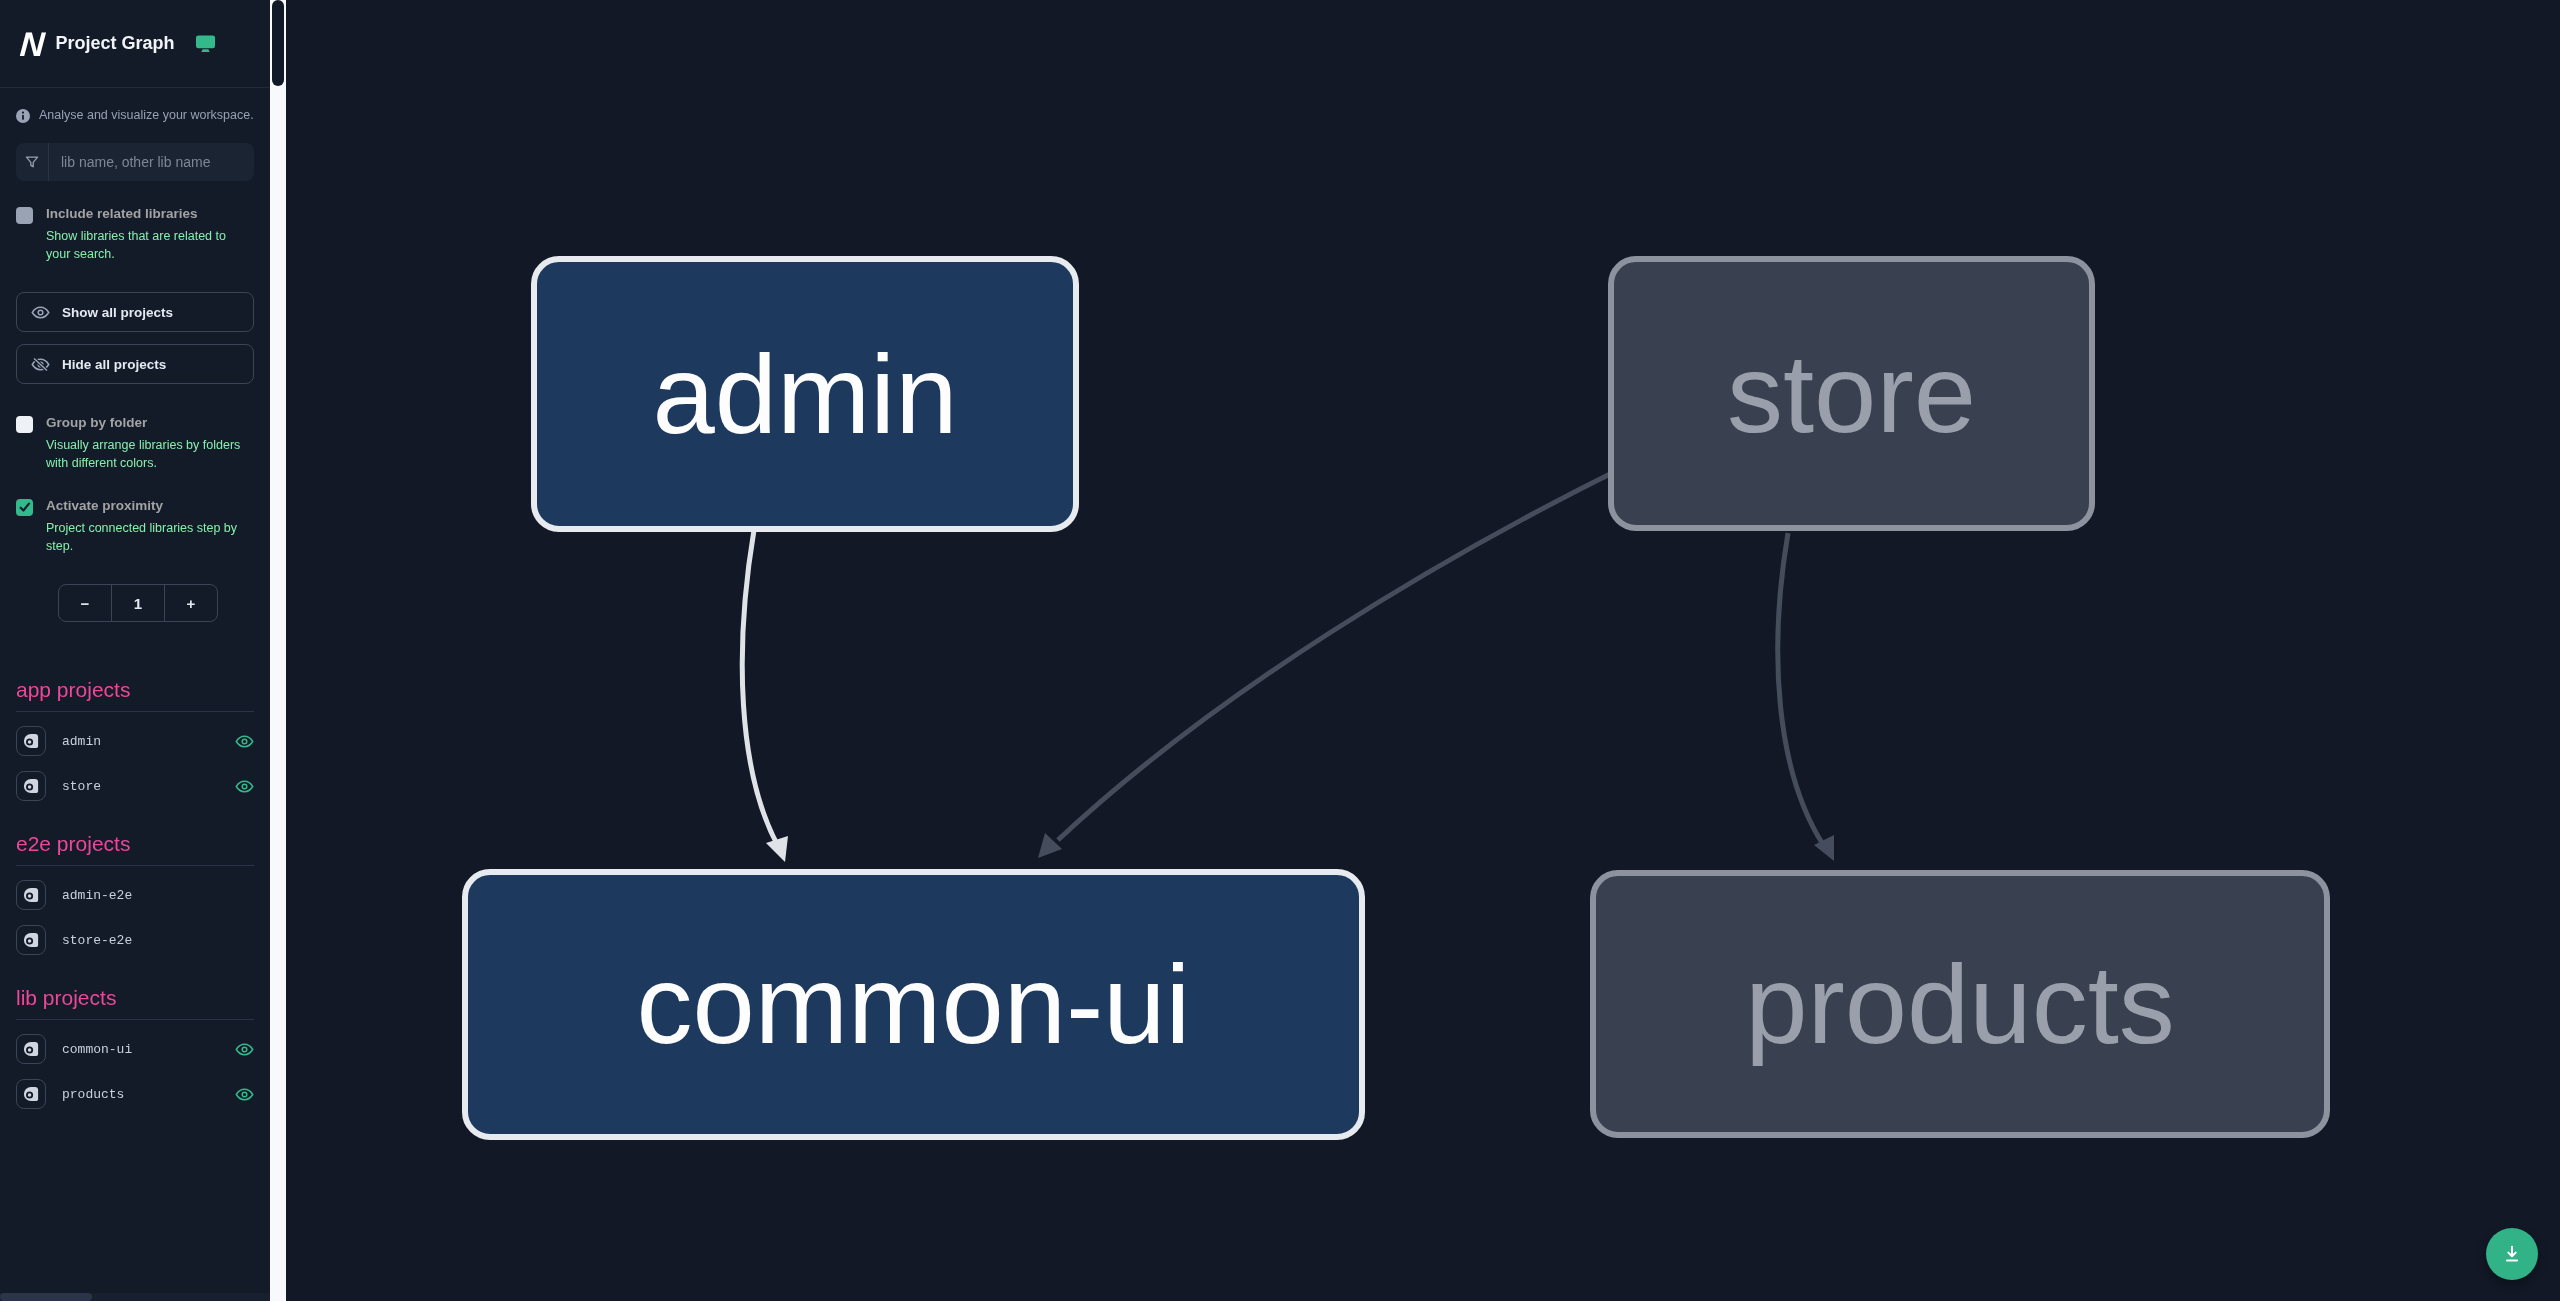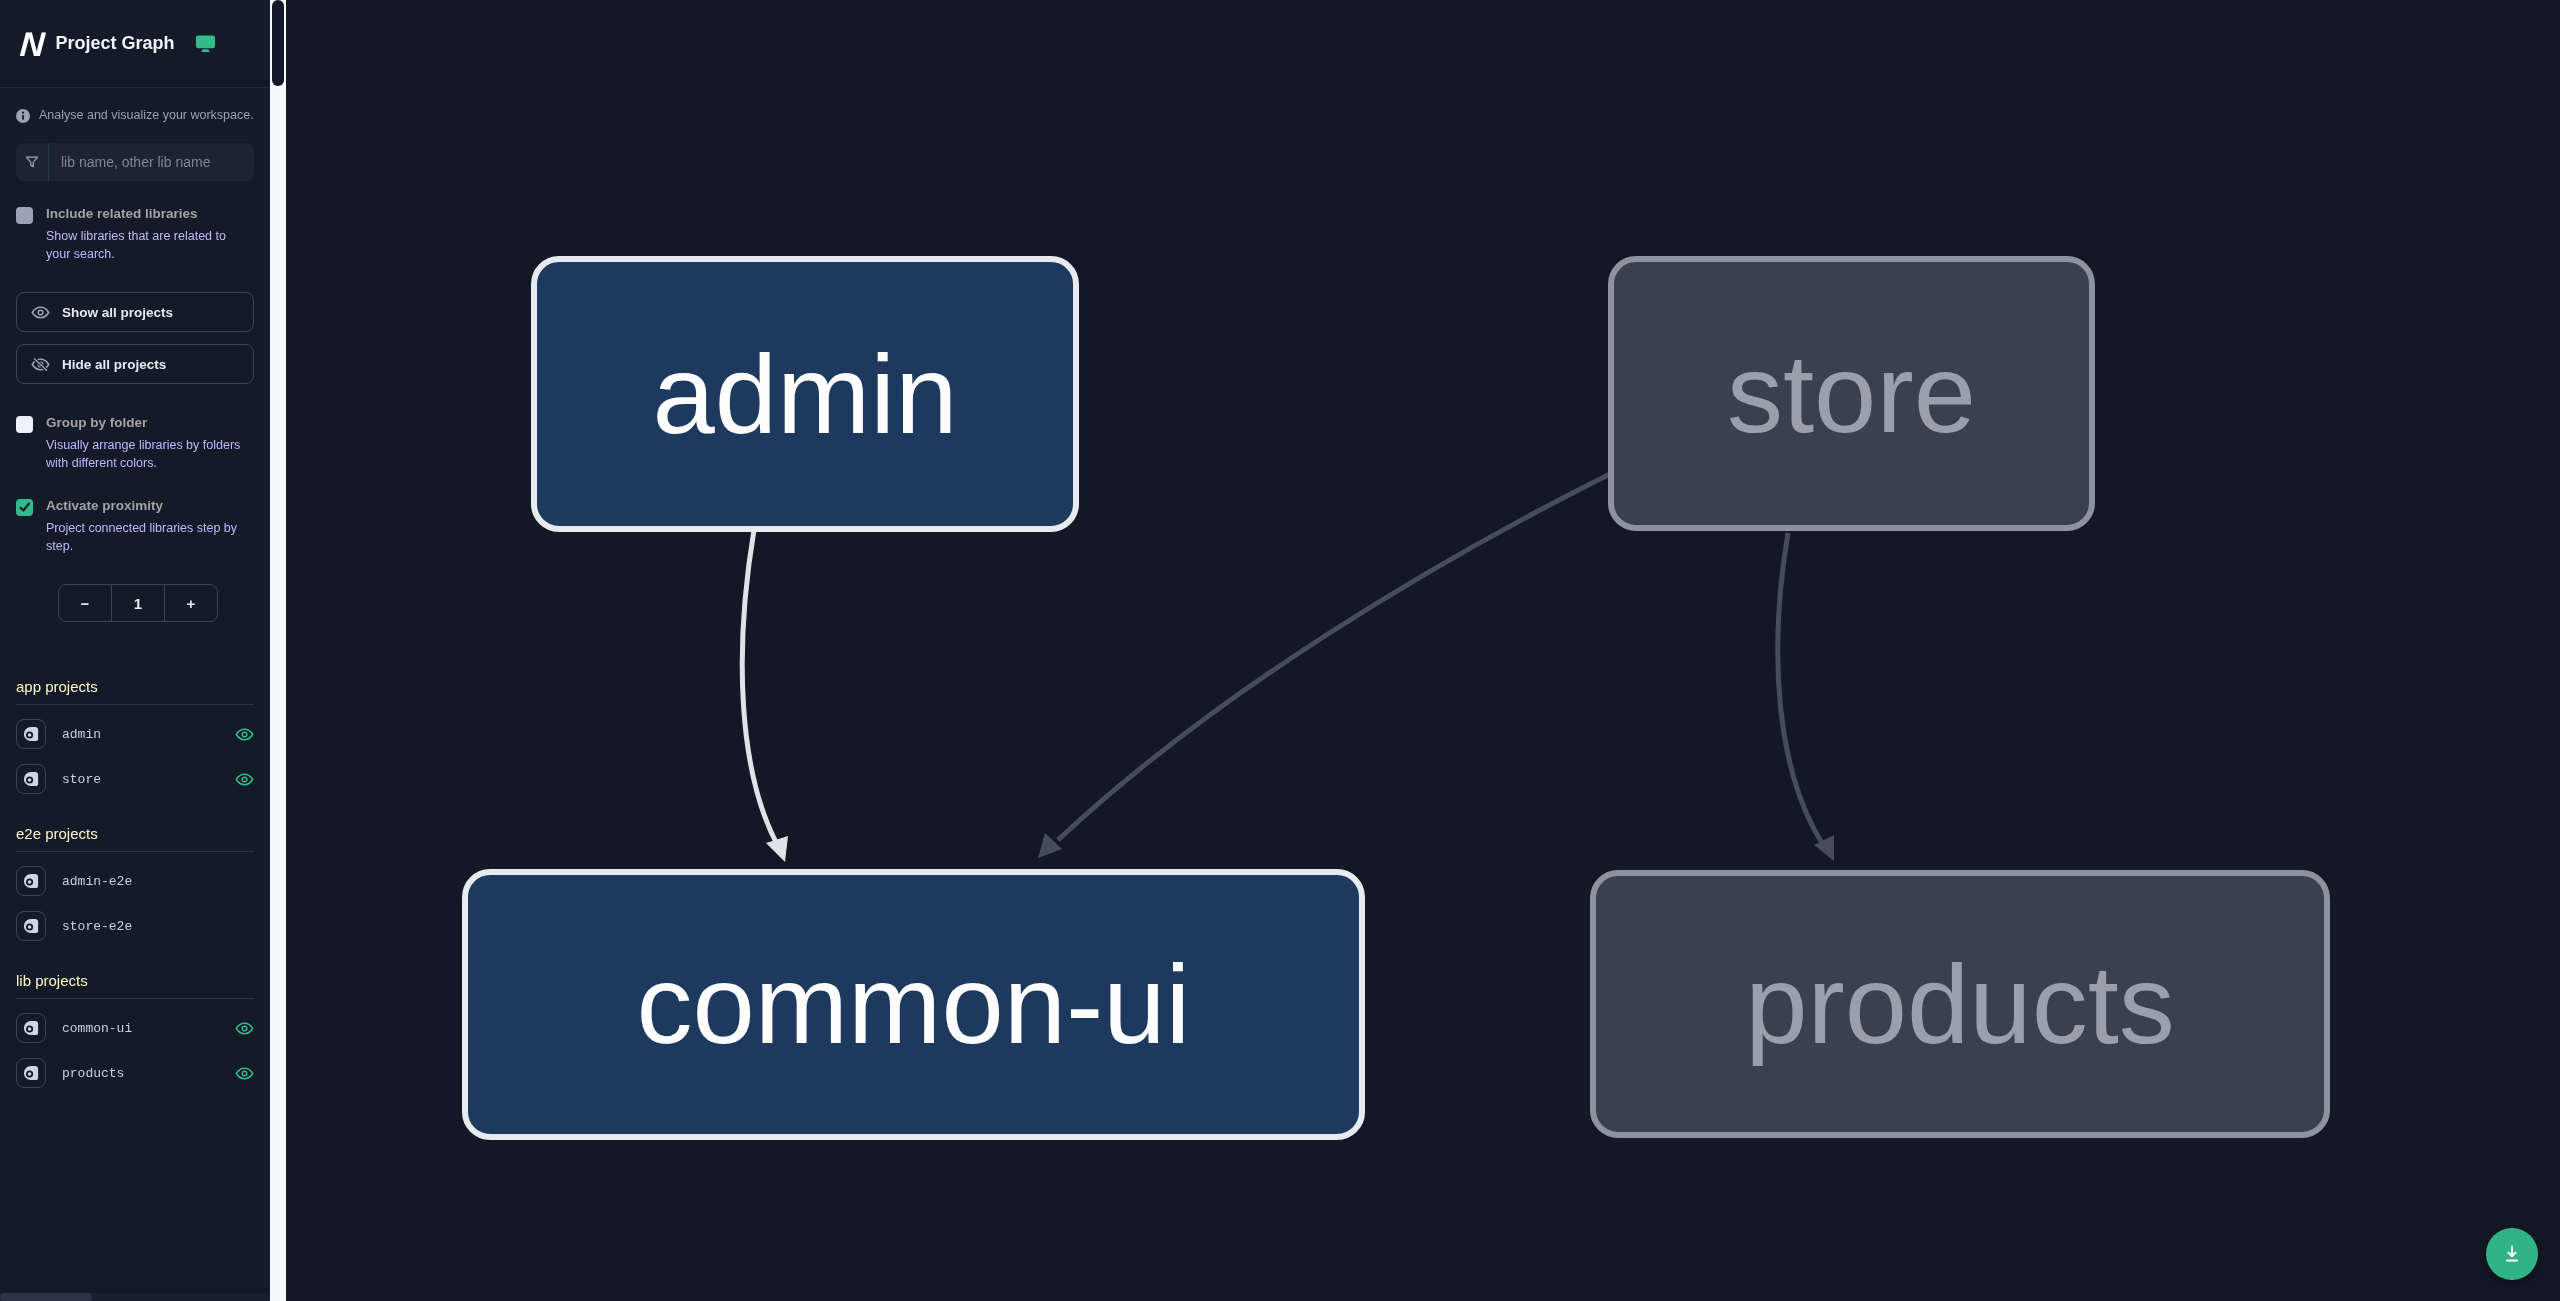--- a/index.html
+++ b/index.html
@@ -63,21 +63,21 @@
 
   .opt { margin:24px 16px 0; display:flex; gap:13px; cursor:default; }
   .cbox {
     width:17px; height:17px; border-radius:4px; flex:0 0 auto; margin-top:2px;
     display:flex; align-items:center; justify-content:center;
   }
   .cbox.gray  { background:#99a3b3; }
   .cbox.white { background:#eef2f6; }
   .cbox.green { background:#34b98a; }
   .opt .lbl { font-size:13.5px; font-weight:700; color:#a3a3a3; line-height:1.3; }
-  .opt .desc { font-size:12.5px; color:#c4b5fd; line-height:1.5; margin-top:4px; max-width:202px; }
+  .opt .desc { font-size:12.5px; color:#86efac; line-height:1.5; margin-top:4px; max-width:202px; }
 
   .sb-btn {
     margin:12px 16px 0; width:238px; height:40px;
     border:1px solid #3b4557; border-radius:8px; background:transparent;
     display:flex; align-items:center; gap:12px; padding:0 14px;
     color:#e5eaf1; font-size:13.5px; font-weight:700; cursor:pointer;
     font-family:"Liberation Sans", sans-serif;
   }
   .sb-btn:first-of-type { margin-top:28px; }
 
@@ -88,21 +88,21 @@
   .stepper .cell {
     flex:1; display:flex; align-items:center; justify-content:center;
     font-size:15px; font-weight:700; color:#e5eaf1; background:transparent;
     border:none; cursor:pointer; font-family:"Liberation Sans", sans-serif;
   }
   .stepper .cell.mid { border-left:1px solid #3b4557; border-right:1px solid #3b4557; cursor:default; }
 
   .section { margin:0 16px; }
   .section.first { margin-top:56px; }
   .section .sec-title {
-    font-size:15px; color:#fef9c3; padding-bottom:9px;
+    font-size:21px; color:#ec4899; padding-bottom:9px;
     border-bottom:1px solid #2a3347;
   }
   .prow { display:flex; align-items:center; gap:16px; margin-top:13px; height:32px; }
   .focus-btn {
     width:30px; height:30px; border:1px solid #3b4557; border-radius:8px;
     background:transparent; display:flex; align-items:center; justify-content:center;
     cursor:pointer;
   }
   .pname {
     font-family:"Liberation Mono","DejaVu Sans Mono",monospace;

